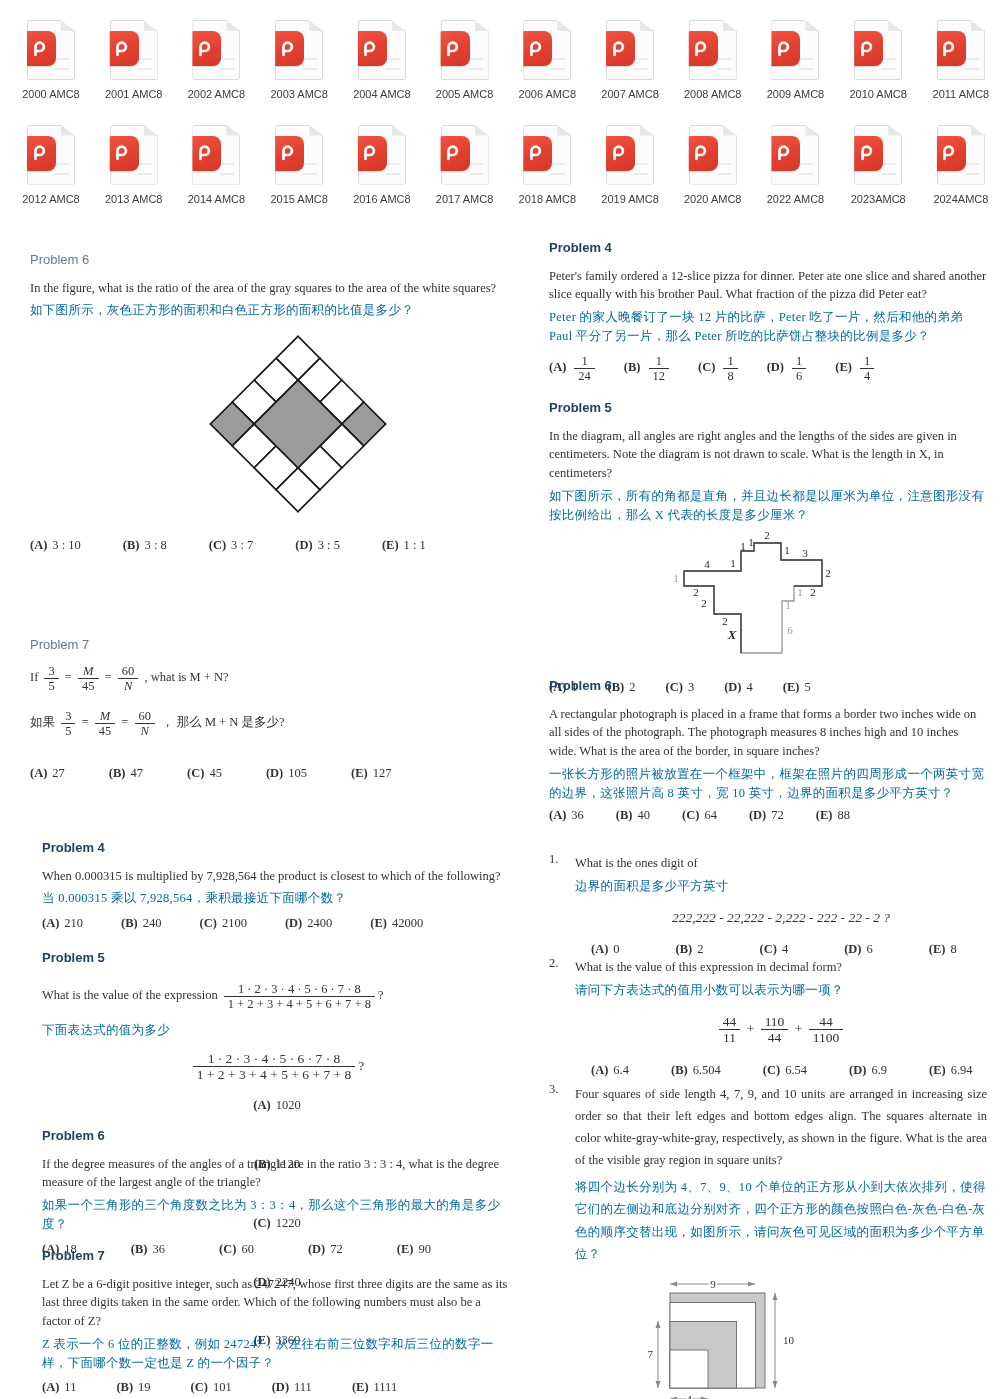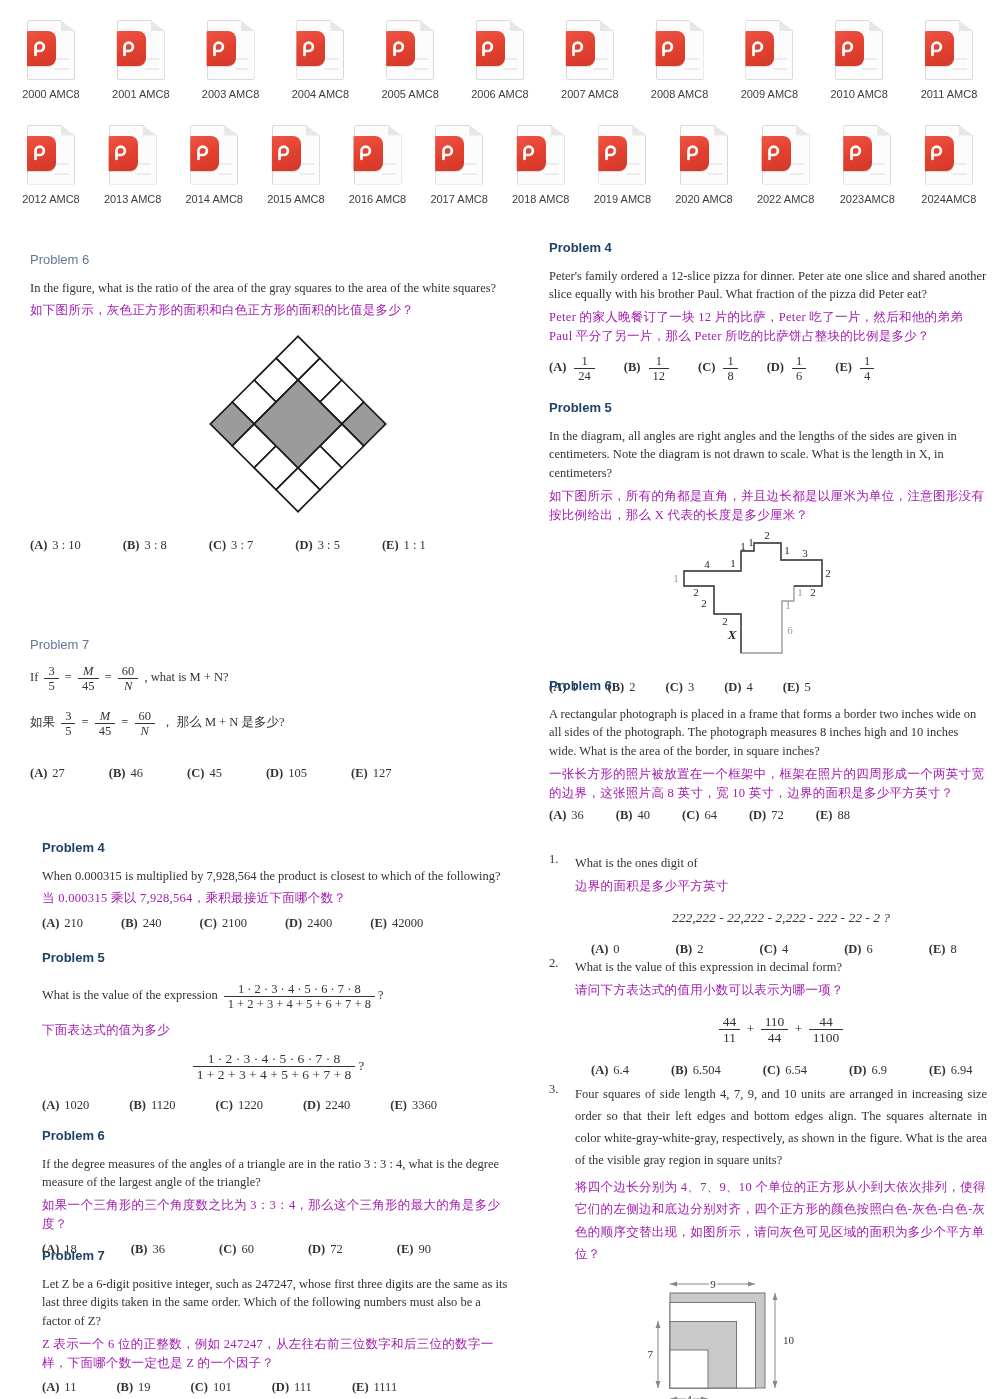--- a/index.html
+++ b/index.html
@@ -1,40 +1,40 @@
 <!DOCTYPE html>
 <html><head>
 <meta charset="utf-8">
 <style>
   html,body{margin:0;padding:0;background:#fff;}
   .page-wrap{position:relative;width:1000px;height:1399px;background:#fff;overflow:hidden;
     font-family:"Liberation Serif","DejaVu Serif",serif;color:#333;font-size:12.5px;line-height:1.5;}
   
-  .files{position:absolute;top:20px;left:12px;right:12px;}
+  .files{position:absolute;top:20px;left:12px;right:0;}
   .files-row{display:flex;justify-content:space-between;margin-bottom:22px;}
   .file{width:78px;text-align:center;cursor:pointer;}
   .page-ico{position:relative;width:46px;height:58px;margin:0 auto;background:#fcfcfc;
     border:1.5px solid #dadada;border-radius:2px;
     clip-path:polygon(0 0,70% 0,100% 18%,100% 100%,0 100%);}
   .fold{position:absolute;top:-1px;right:-1px;width:14px;height:11px;background:#e7e7e7;
     clip-path:polygon(0 0,100% 100%,0 100%);}
   .plines{position:absolute;right:5px;bottom:9px;width:14px;height:8px;
     border-top:2px solid #ececec;border-bottom:2px solid #ececec;}
   .badge{position:absolute;left:-7px;top:10px;width:35px;height:35px;border-radius:8px;
     background:linear-gradient(160deg,#f05646 0%,#e2402f 55%,#d2382a 100%);
     display:flex;align-items:center;justify-content:center;box-shadow:0 1px 1px rgba(0,0,0,.15);}
   .flabel{margin-top:6px;font-family:"Liberation Sans","DejaVu Sans",sans-serif;
     font-size:11px;color:#3d3d3d;white-space:nowrap;}
   
   .blk{position:absolute;}
   .ph{font-family:"Liberation Sans","DejaVu Sans",sans-serif;font-size:13px;margin-bottom:9px;}
   .ph.light{color:#64779b;font-weight:400;}
   .ph.dark{color:#1f4068;font-weight:700;}
   .en,.zh{margin:4px 0;}
-  .zh{color:#a21caf;letter-spacing:.3px;}
+  .zh{color:#0369a1;letter-spacing:.3px;}
   .choices{display:flex;gap:42px;margin-top:14px;align-items:center;flex-wrap:nowrap;}
   .choices.wide{gap:56px;padding-left:16px;}
   .choice{white-space:nowrap;}
   .cl{font-weight:700;margin-right:5px;}
   .var{font-style:italic;}
   
   .frac{display:inline-block;vertical-align:middle;text-align:center;line-height:1.12;margin:0 3px;}
   .frac .n{display:block;padding:0 4px;border-bottom:1px solid #333;}
   .frac .d{display:block;padding:0 4px;}
   .mathline{margin:8px 0;}
@@ -73,20 +73,32 @@
             <span class="plines"></span>
             <span class="badge">
               <svg width="24" height="24" viewBox="0 0 24 24">
                 <path d="M8.5 18 V9.8 a4.2 4.2 0 1 1 4.2 4.2 h-4.2" fill="none" stroke="#fff" stroke-width="2.7" stroke-linecap="round" stroke-linejoin="round"></path>
               </svg>
             </span>
           </div>
           <div class="flabel">2001 AMC8</div>
         </div>
 
+        <div class="file">
+          <div class="page-ico">
+            <span class="fold"></span>
+            <span class="plines"></span>
+            <span class="badge">
+              <svg width="24" height="24" viewBox="0 0 24 24">
+                <path d="M8.5 18 V9.8 a4.2 4.2 0 1 1 4.2 4.2 h-4.2" fill="none" stroke="#fff" stroke-width="2.7" stroke-linecap="round" stroke-linejoin="round"></path>
+              </svg>
+            </span>
+          </div>
+          <div class="flabel">2002 AMC8</div>
+        </div>
 
         <div class="file">
           <div class="page-ico">
             <span class="fold"></span>
             <span class="plines"></span>
             <span class="badge">
               <svg width="24" height="24" viewBox="0 0 24 24">
                 <path d="M8.5 18 V9.8 a4.2 4.2 0 1 1 4.2 4.2 h-4.2" fill="none" stroke="#fff" stroke-width="2.7" stroke-linecap="round" stroke-linejoin="round"></path>
               </svg>
             </span>
@@ -412,21 +424,21 @@
       <span class="frac"><span class="n">3</span><span class="d">5</span></span>
       <span>=</span>
       <span class="frac"><span class="n var">M</span><span class="d">45</span></span>
       <span>=</span>
       <span class="frac"><span class="n">60</span><span class="d var">N</span></span>
       <span>，  那么 M + N 是多少?</span>
     </div>
     <div class="choices" style="margin-top:26px;gap:44px;">
 
     <span class="choice"><b class="cl">(A)</b><span>27</span></span>
-        <span class="choice"><b class="cl">(B)</b><span>46</span></span>
+        <span class="choice"><b class="cl">(B)</b><span>47</span></span>
         <span class="choice"><b class="cl">(C)</b><span>45</span></span>
         <span class="choice"><b class="cl">(D)</b><span>105</span></span>
         <span class="choice"><b class="cl">(E)</b><span>127</span></span>
       </div>
   </div>
 
   <div class="blk" style="left:42px;top:838px;width:470px;">
     <div class="ph dark">Problem 4</div>
     <div class="en">When 0.000315 is multiplied by 7,928,564 the product is closest to which of the following?</div>
     <div class="zh">当 0.000315 乘以 7,928,564，乘积最接近下面哪个数？</div>
@@ -443,21 +455,21 @@
   <div class="blk" style="left:42px;top:948px;width:470px;">
     <div class="ph dark">Problem 5</div>
     <div class="mathline" style="margin-top:14px;">
       <span>What is the value of the expression</span>
       <span class="frac"><span class="n">1 · 2 · 3 · 4 · 5 · 6 · 7 · 8</span><span class="d">1 + 2 + 3 + 4 + 5 + 6 + 7 + 8</span></span><span>?</span>
     </div>
     <div class="zh" style="margin-top:10px;">下面表达式的值为多少</div>
     <div class="center-math">
       <span class="frac"><span class="n">1 · 2 · 3 · 4 · 5 · 6 · 7 · 8</span><span class="d">1 + 2 + 3 + 4 + 5 + 6 + 7 + 8</span></span><span>?</span>
     </div>
-    <div class="choices" style="gap:40px;">
+    <div class="choices" style="gap:40px;flex-direction:column;">
 
     <span class="choice"><b class="cl">(A)</b><span>1020</span></span>
         <span class="choice"><b class="cl">(B)</b><span>1120</span></span>
         <span class="choice"><b class="cl">(C)</b><span>1220</span></span>
         <span class="choice"><b class="cl">(D)</b><span>2240</span></span>
         <span class="choice"><b class="cl">(E)</b><span>3360</span></span>
       </div>
   </div>
 
   <div class="blk" style="left:42px;top:1126px;width:470px;">

